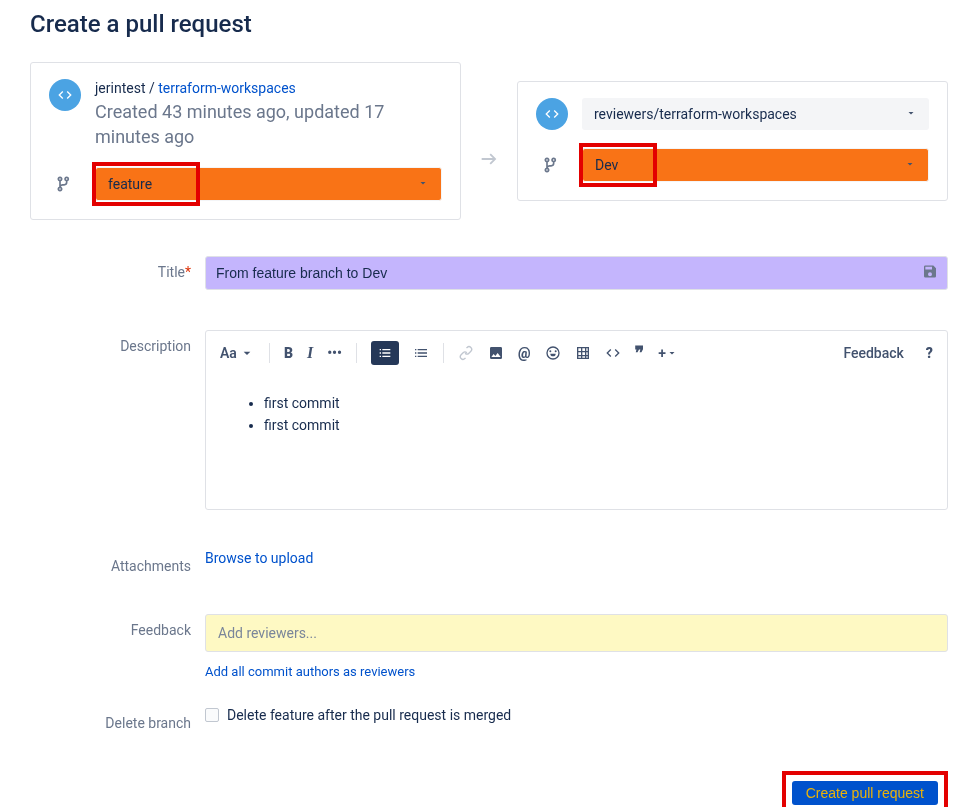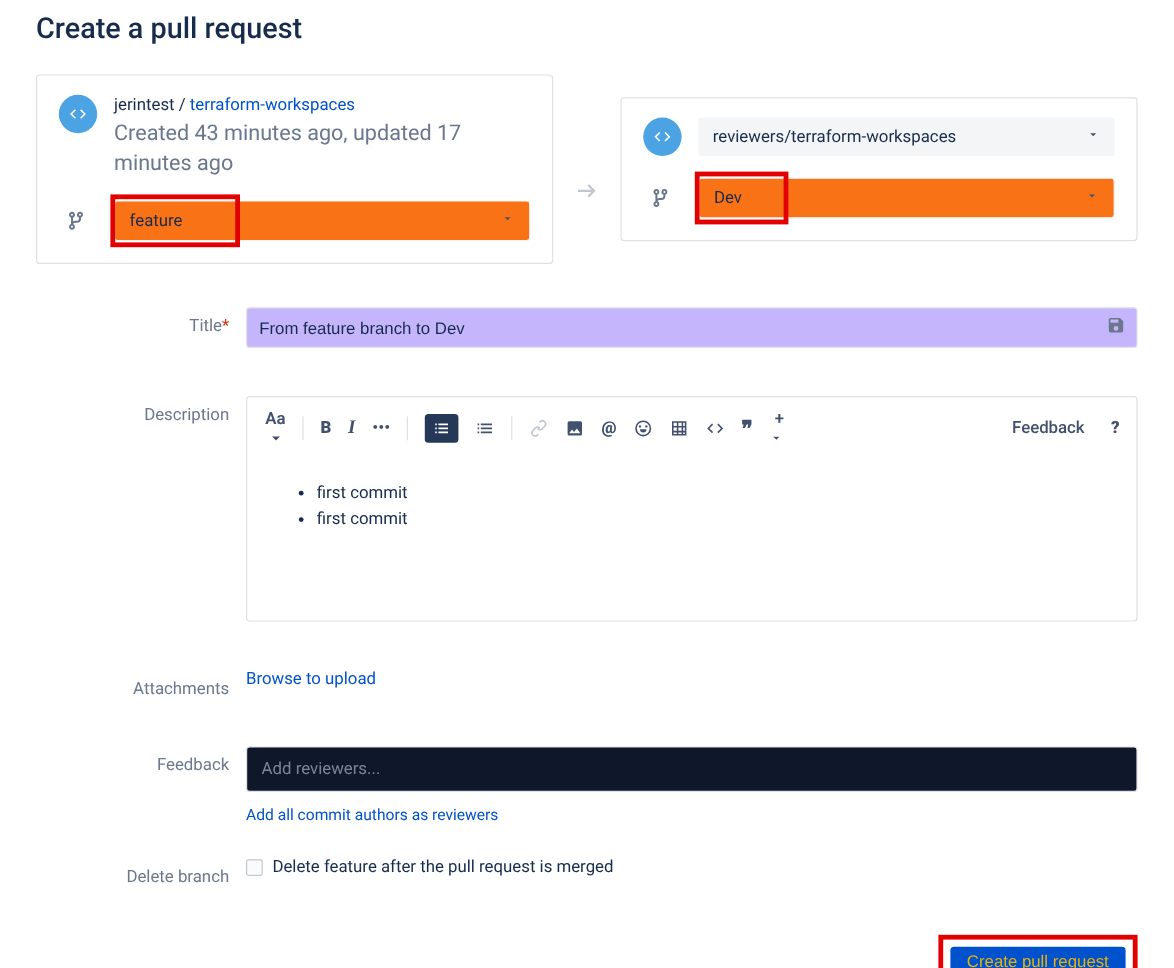--- a/index.html
+++ b/index.html
@@ -29,32 +29,32 @@
   .form-label .req { color: #de350b; }
   .form-field { flex: 1; }
   .text-input { width: 100%; border: 1px solid #dfe1e6; border-radius: 3px; padding: 8px 36px 8px 10px; font-size: 14px; background: #c4b5fd; color: #172b4d; position: relative; }
   .title-wrap { position: relative; }
   .title-icon { position: absolute; right: 10px; top: 50%; transform: translateY(-50%); color: #6b778c; }
   .title-icon svg { width:16px; height:16px; fill:#6b778c; }
 
   .editor { border: 1px solid #dfe1e6; border-radius: 3px; background: #fff; }
   .toolbar { display: flex; align-items: center; padding: 10px 14px; gap: 14px; border-bottom: 0; }
   .toolbar .sep { width: 1px; height: 20px; background: #dfe1e6; }
-  .tb-btn { color: #42526e; cursor: pointer; display:flex; align-items:flex-end; font-weight:600;flex-direction:column; }
+  .tb-btn { color: #42526e; cursor: pointer; display:flex; align-items:flex-start; font-weight:600; }
   .tb-btn.active { background:#253858; color:#fff; border-radius:3px; padding:4px 6px; }
   .tb-btn.muted { color:#c1c7d0; }
   .tb-btn svg { width:16px; height:16px; }
   .toolbar-right { margin-left:auto; display:flex; align-items:center; gap:22px; }
   .feedback { color:#42526e; font-weight:500; }
   .editor-body { padding: 20px 30px 70px 30px; }
   .editor-body ul { padding-left: 28px; }
   .editor-body li { margin-bottom: 6px; color:#172b4d; }
 
   .link-text { color: #0052cc; cursor: pointer; }
-  .reviewers-input { width:100%; border:1px solid #dfe1e6; border-radius:3px; padding:10px 12px; background:#0f172a; color:#7a869a; }
+  .reviewers-input { width:100%; border:1px solid #dfe1e6; border-radius:3px; padding:10px 12px; background:#fef9c3; color:#7a869a; }
   .sublink { color:#0052cc; font-size:13px; cursor:pointer; margin-top:6px; display:inline-block; }
 
   .checkbox-row { display:flex; align-items:center; gap:8px; color:#172b4d; }
   .checkbox { width:14px; height:14px; border:1px solid #c1c7d0; border-radius:2px; background:#fafbfc; }
 
   .actions { display:flex; justify-content:flex-end; margin-top:30px; }
   .primary-btn-wrap { border:4px solid #e30000; padding:6px; display:inline-block; }
   .primary-btn { background:#0052cc; color:#eab308; border:none; padding:4px 14px; border-radius:3px; font-size:14px; cursor:pointer; }
 
   .src-select-highlight { position:absolute; border:4px solid #e30000; top:-6px; left:-4px; height: calc(100% + 12px); width: 108px; pointer-events:none; }

